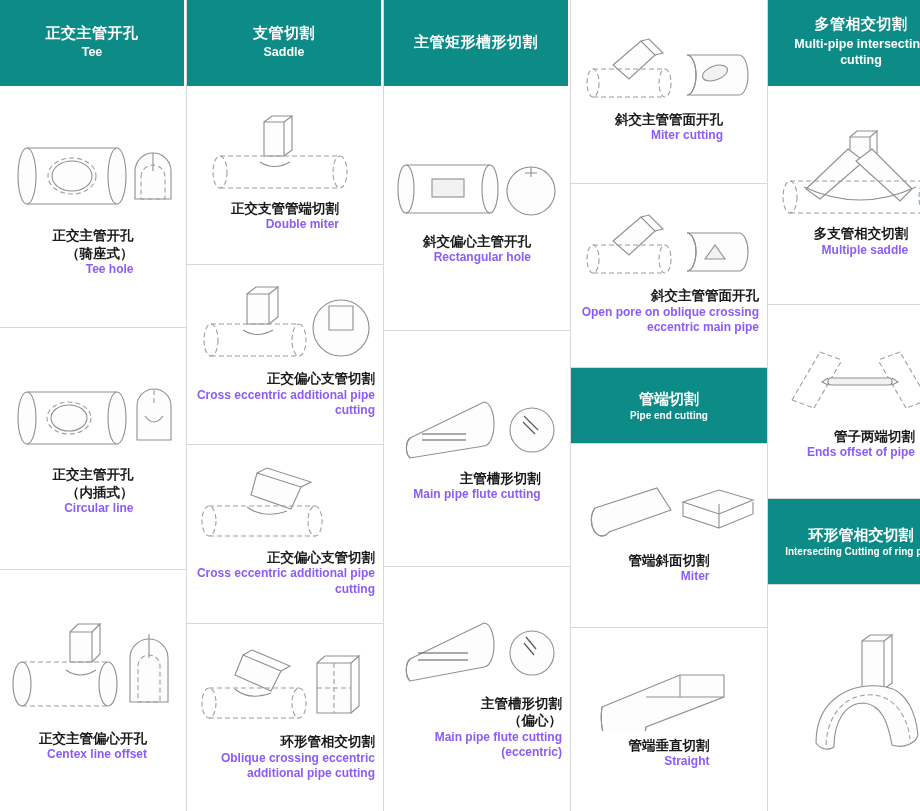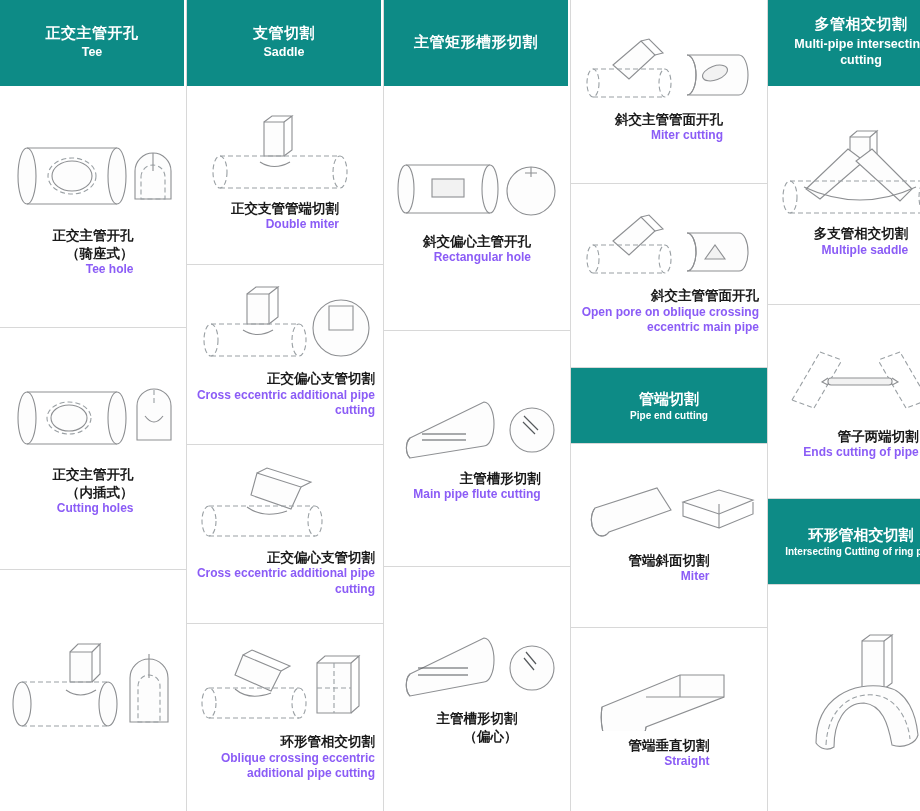--- a/index.html
+++ b/index.html
@@ -132,38 +132,42 @@
             <ellipse class="fil" cx="56" cy="42" rx="18" ry="13"></ellipse>
             <ellipse class="ln-d" cx="56" cy="42" rx="22" ry="16"></ellipse>
             <path class="fil" d="M124 30 a17 17 0 0 1 34 0 v34 h-34z"></path>
             <path class="ln" d="M132 40 q9 12 18 0"></path>
             <path class="ln-d" d="M141 14 v16"></path>
           </svg>
         </div>
         <div class="cap">
           <span class="cn">正交主管开孔</span>
           <span class="cn">（内插式）</span>
-          <span class="en">Cutting holes</span>
+          <span class="en">Circular line</span>
         </div>
       </div>
 
       <div class="cell" style="flex:1">
         <div class="art">
           <svg width="170" height="110" viewBox="0 0 170 110">
             <path class="fil" d="M62 18 h22 v30 h-22z"></path>
             <path class="ln" d="M62 18 l8 -8 h22 l-8 8 M84 18 l8 -8 v30 l-8 8"></path>
             <ellipse class="fil" cx="14" cy="70" rx="9" ry="22"></ellipse>
             <path class="ln-d" d="M14 48 H100 M14 92 H100"></path>
             <path class="fil" d="M100 48 a9 22 0 0 1 0 44 a9 22 0 0 1 0 -44z"></path>
             <path class="ln" d="M58 56 q14 10 30 0"></path>
             <path class="fil" d="M122 44 a19 19 0 0 1 38 0 v44 h-38z"></path>
             <path class="ln-d" d="M130 52 a11 11 0 0 1 22 0 v36 h-22z"></path>
             <path class="ln" d="M141 20 v24"></path>
           </svg>
         </div>
+        <div class="cap">
+          <span class="cn">正交主管偏心开孔</span>
+          <span class="en">Centex line offset</span>
+        </div>
       </div>
     </div>
 
     <div class="col">
       <div class="hdr">
         <div class="cn">支管切割</div>
         <div class="en">Saddle</div>
       </div>
 
       <div class="cell" style="flex:1">
@@ -284,20 +288,21 @@
             <path class="fil" d="M18 46 L92 10 a10 22 0 0 1 0 44 L18 68 a8 13 0 0 1 0 -22z"></path>
             <path class="ln" d="M18 46 a8 13 0 0 0 0 22"></path>
             <path class="ln-k" d="M26 40 H76 M26 47 H76"></path>
             <circle class="fil" cx="140" cy="40" r="22"></circle>
             <path class="ln-k" d="M134 24 l10 12 M132 30 l10 12"></path>
           </svg>
         </div>
         <div class="cap">
           <span class="cn">主管槽形切割</span>
           <span class="cn">（偏心）</span>
+          <span class="en">Main pipe flute cutting (eccentric)</span>
         </div>
       </div>
     </div>
 
     <div class="col">
 
       <div class="cell" style="flex:1">
         <div class="art">
           <svg width="180" height="70" viewBox="0 0 180 70">
             <path class="fil" d="M34 30 L62 6 l14 14 l-26 24z"></path>
@@ -399,21 +404,21 @@
         <div class="art">
           <svg width="170" height="84" viewBox="0 0 170 84">
             <path class="ln-d" d="M16 62 L44 14 M38 70 L66 22 M16 62 L38 70 M44 14 L66 22"></path>
             <path class="ln-d" d="M152 62 L124 14 M130 70 L102 22 M152 62 L130 70 M124 14 L102 22"></path>
             <rect class="fil2" x="52" y="40" width="64" height="7" rx="3"></rect>
             <path class="ln" d="M52 40 l-6 4 l6 3 M116 40 l6 4 l-6 3"></path>
           </svg>
         </div>
         <div class="cap">
           <span class="cn">管子两端切割</span>
-          <span class="en">Ends cutting of pipe</span>
+          <span class="en">Ends offset of pipe</span>
         </div>
       </div>
 
       <div class="tealcell" style="flex:0 0 86px">
         <div class="cn">环形管相交切割</div>
         <div class="en">Intersecting Cutting of ring pipe</div>
       </div>
 
       <div class="cell" style="flex:1.3">
         <div class="art">

